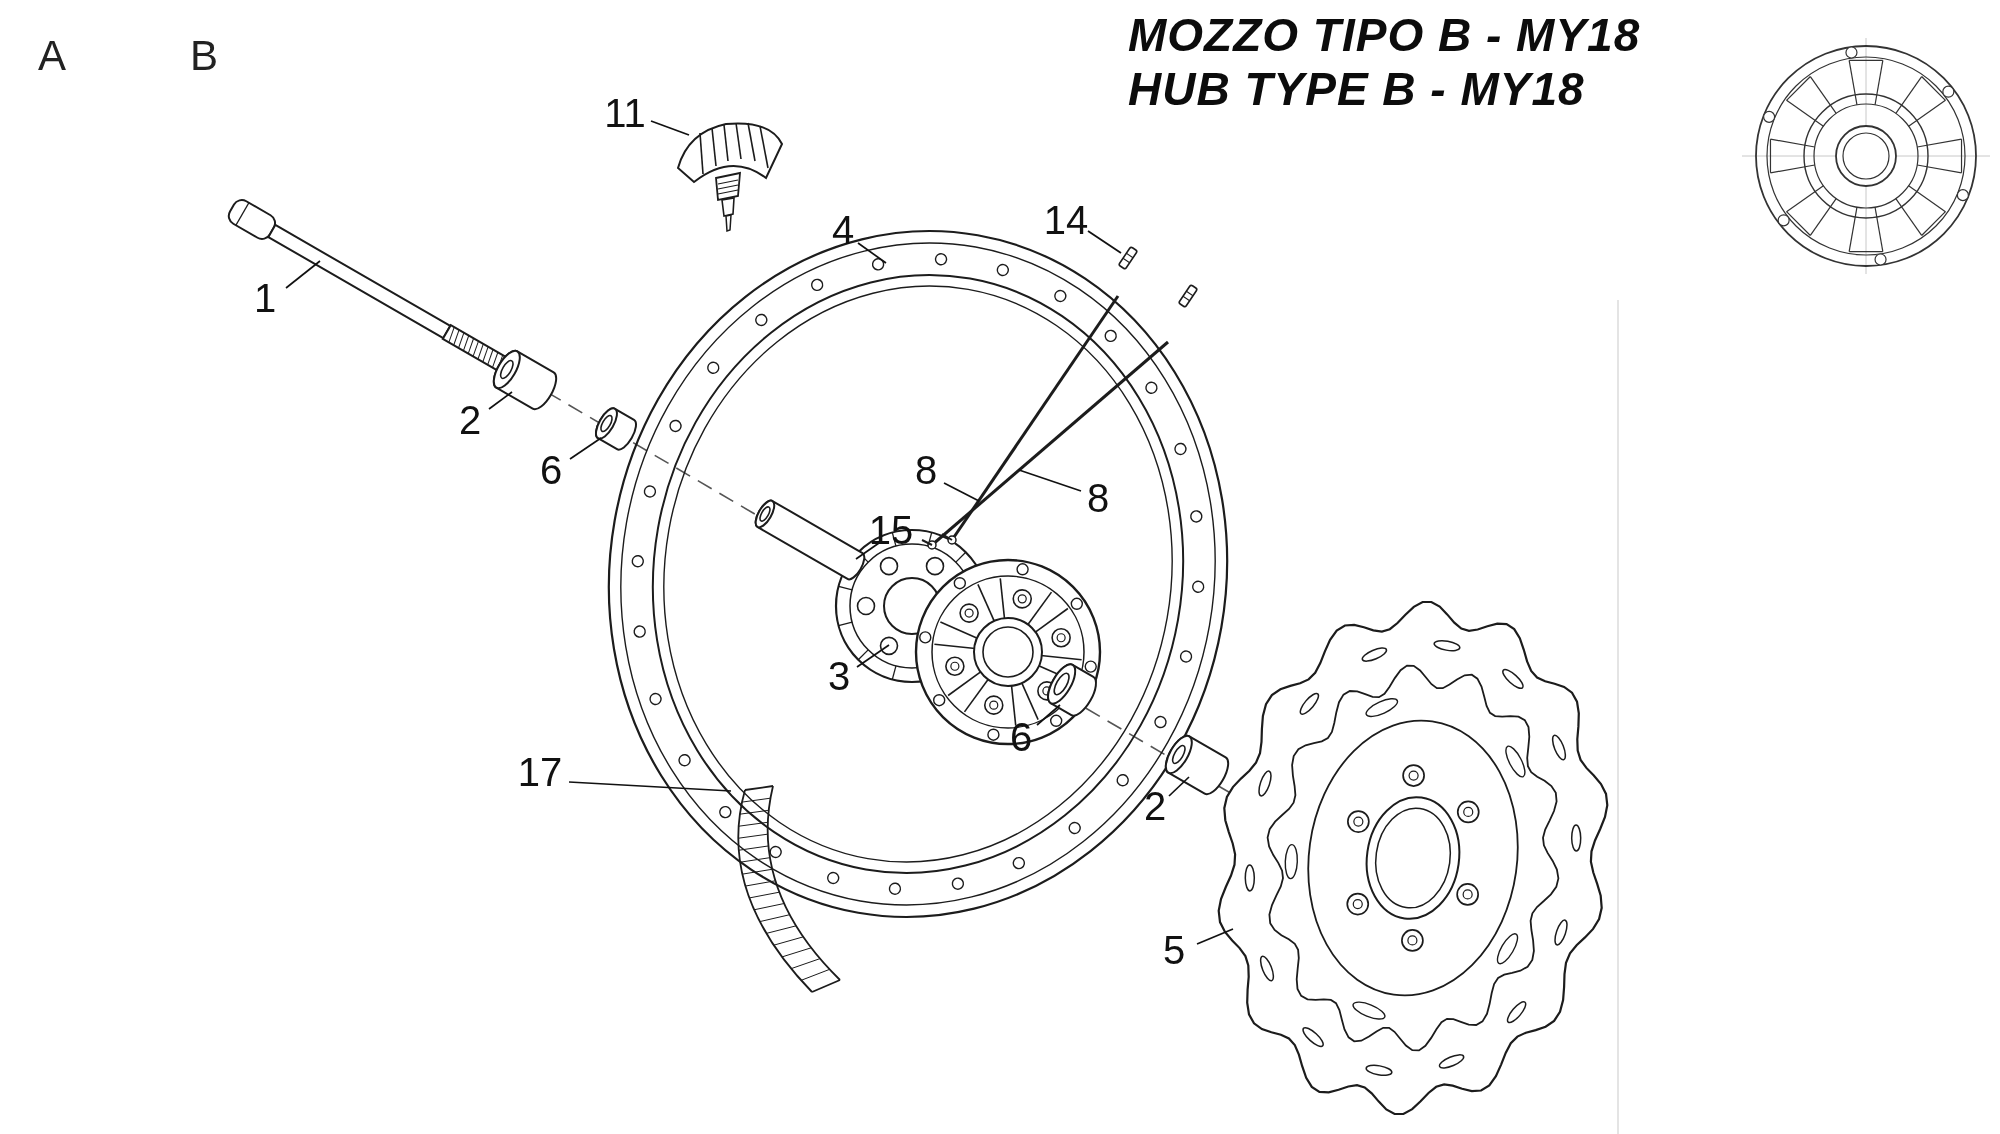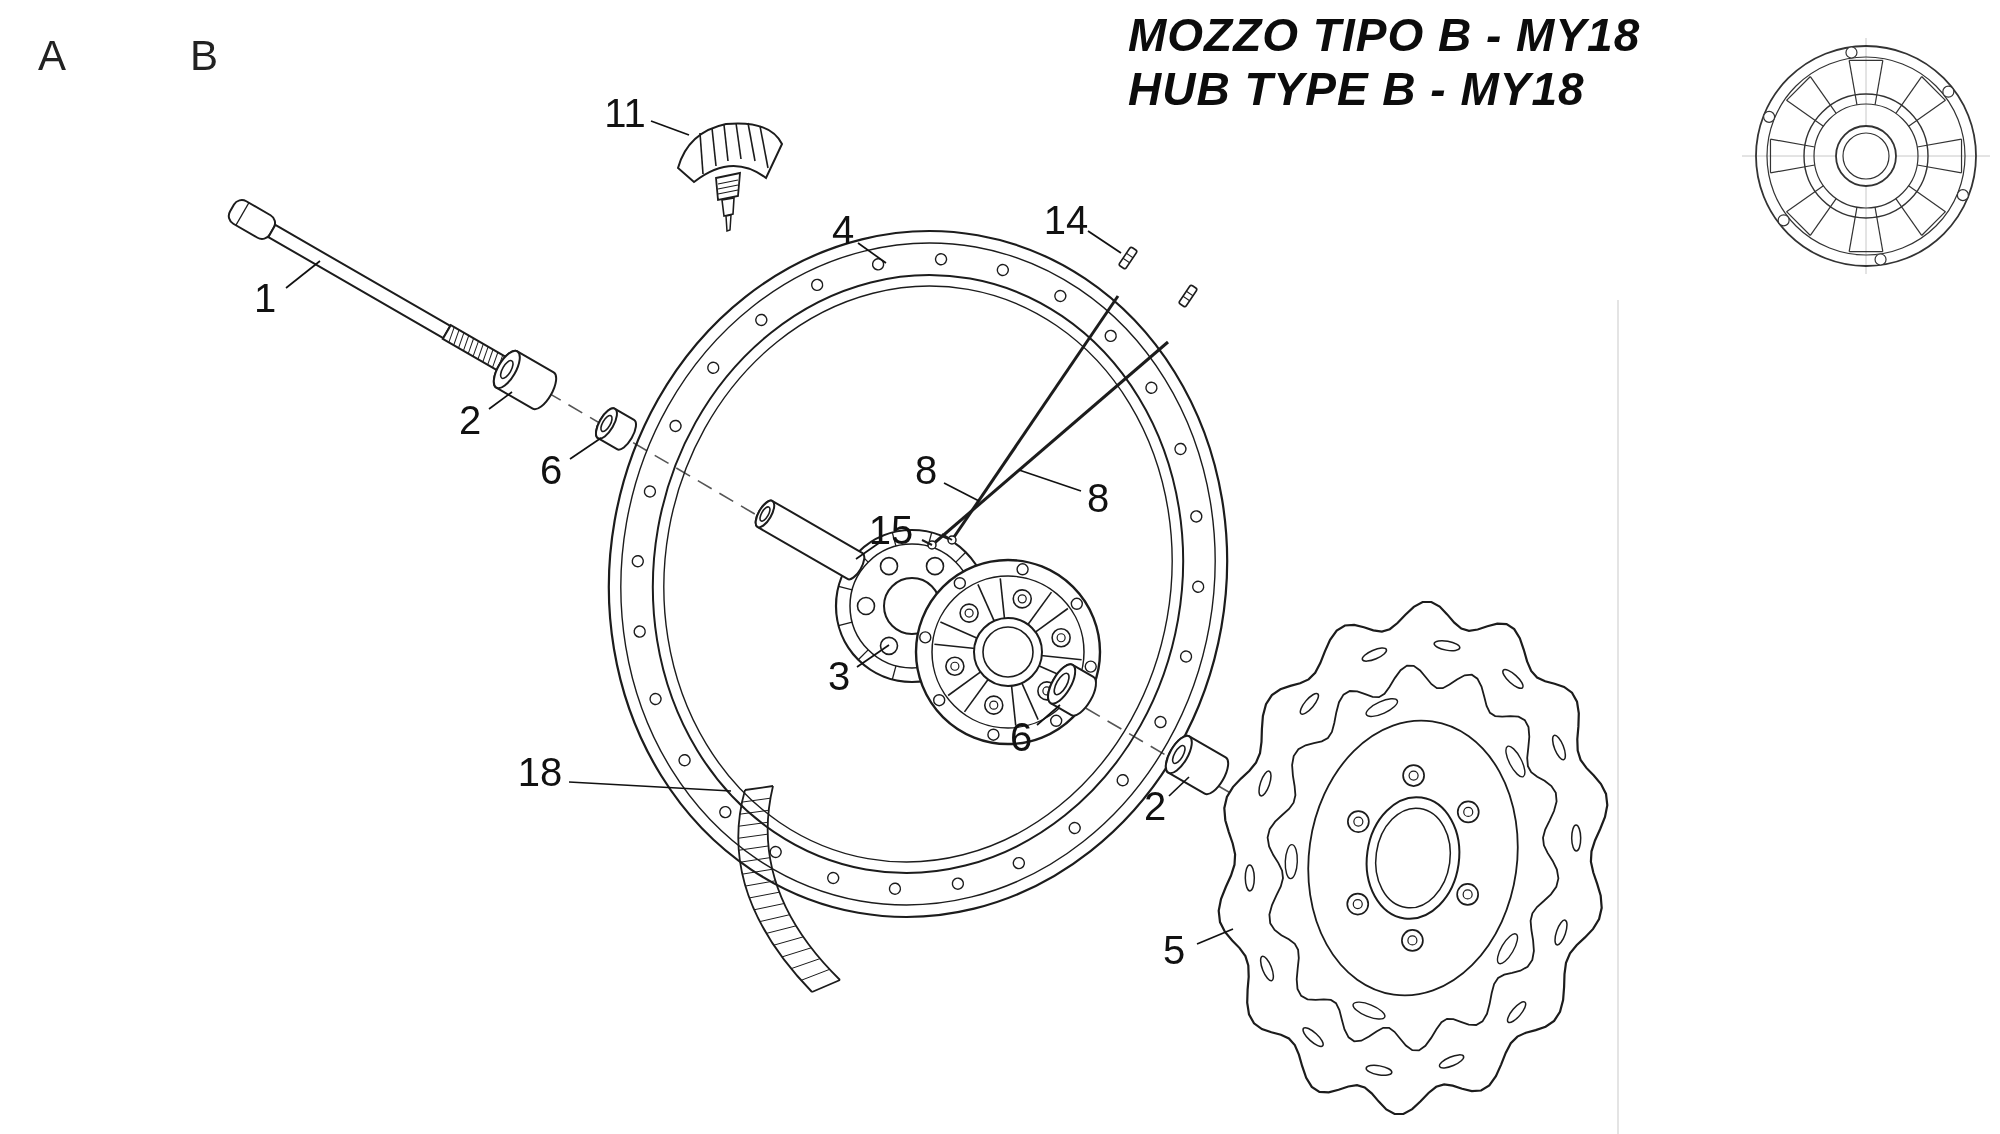--- a/index.html
+++ b/index.html
@@ -324,16 +324,16 @@
   <div class="callout" style="left:551px;top:470px">6</div>
   <div class="callout" style="left:843px;top:230px">4</div>
   <div class="callout" style="left:625px;top:113px">11</div>
   <div class="callout" style="left:1066px;top:220px">14</div>
   <div class="callout" style="left:926px;top:470px">8</div>
   <div class="callout" style="left:1098px;top:498px">8</div>
   <div class="callout" style="left:891px;top:530px">15</div>
   <div class="callout" style="left:839px;top:676px">3</div>
   <div class="callout" style="left:1021px;top:737px">6</div>
   <div class="callout" style="left:1155px;top:806px">2</div>
-  <div class="callout" style="left:540px;top:772px">18</div>
+  <div class="callout" style="left:540px;top:772px">17</div>
   <div class="callout" style="left:1174px;top:950px">5</div>
 
 </div>
 
 </body></html>

